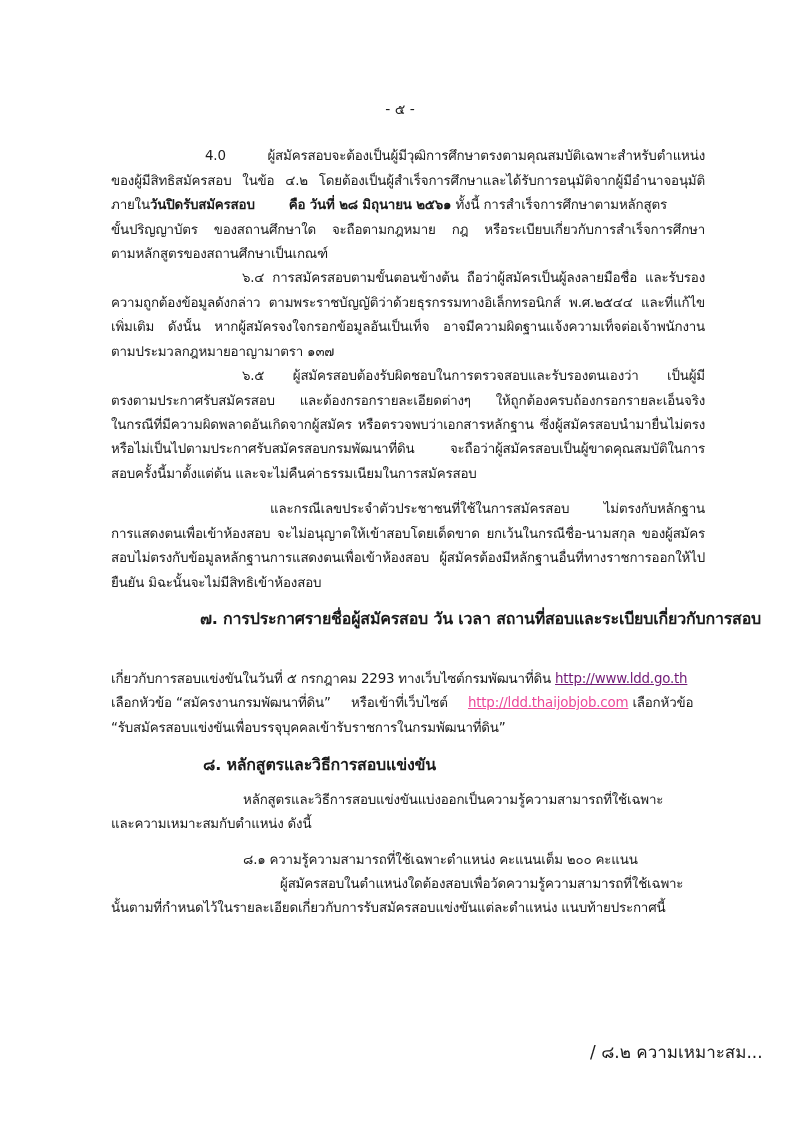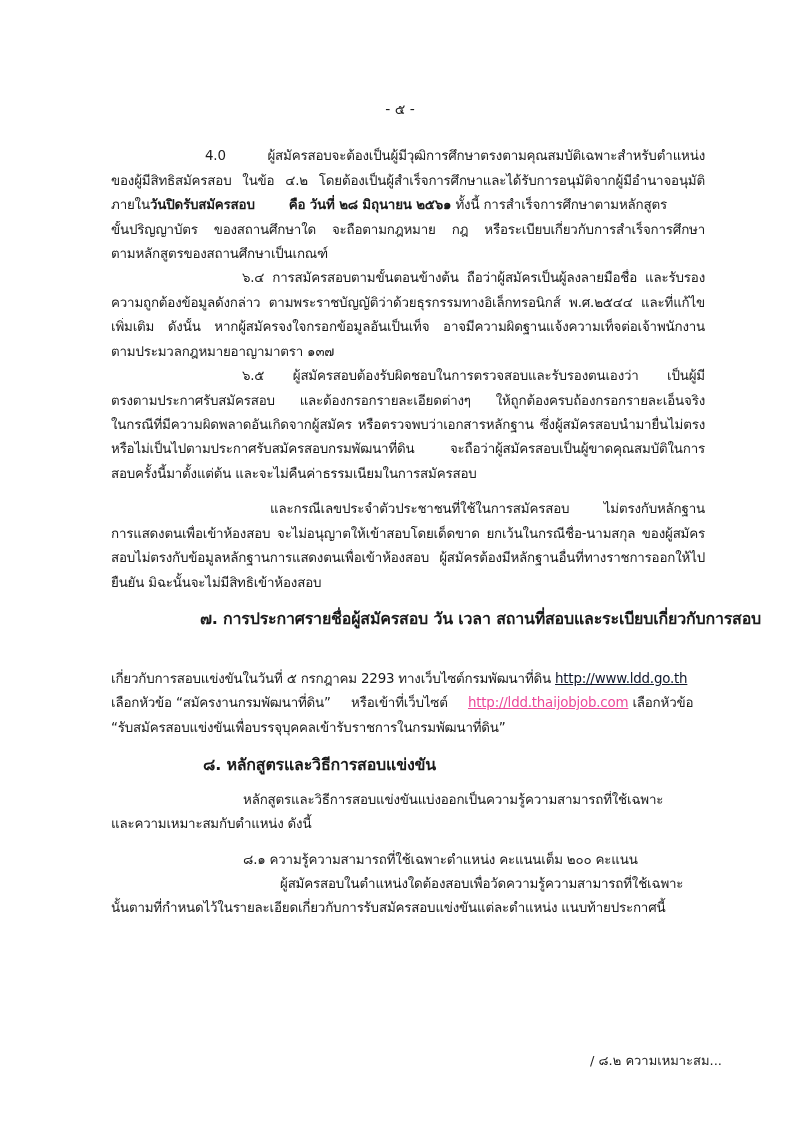--- a/index.html
+++ b/index.html
@@ -2,24 +2,24 @@
 <html><head>
   <meta charset="utf-8">
   <style>
     html, body { margin: 0; padding: 0; background: #ffffff; }
     body { width: 800px; height: 1132px; position: relative; overflow: hidden;
       font-family: "DejaVu Sans", "Liberation Sans", sans-serif; color: #1a1a1a; }
     .page { position: absolute; left: 0; top: 0; width: 800px; height: 1132px; }
     .ln { position: absolute; white-space: nowrap; font-size: 13.4px; line-height: 18px; letter-spacing: -0.2px; }
     .just { text-align: justify; text-align-last: justify; white-space: normal; overflow: hidden; height: 18px; }
     .b { font-weight: bold; }
-    .link { color: #0f172a; text-decoration: underline; }
+    .link { color: #701a75; text-decoration: underline; }
     .pnum { position: absolute; top: 98px; left: 0; width: 800px; text-align: center; font-size: 14px; }
     .head { font-size: 16px; font-weight: bold; }
-    .footer { position: absolute; left: 590px; top: 1038px; font-size: 13px; white-space: nowrap; margin-top: 12px; }
+    .footer { position: absolute; left: 590px; top: 1038px; font-size: 17px; white-space: nowrap; }
   </style>
 </head>
 <body>
 
 <div class="page">
   <div class="pnum">- ๕ -</div>
 
   <div class="ln just" style="left:205px;top:147px;width:500px">4.0  ผู้สมัครสอบจะต้องเป็นผู้มีวุฒิการศึกษาตรงตามคุณสมบัติเฉพาะสำหรับตำแหน่ง</div>
   <div class="ln just" style="left:111px;top:172px;width:594px">ของผู้มีสิทธิสมัครสอบ  ในข้อ  ๔.๒  โดยต้องเป็นผู้สำเร็จการศึกษาและได้รับการอนุมัติจากผู้มีอำนาจอนุมัติ</div>
   <div class="ln" style="left:111px;top:196px">

